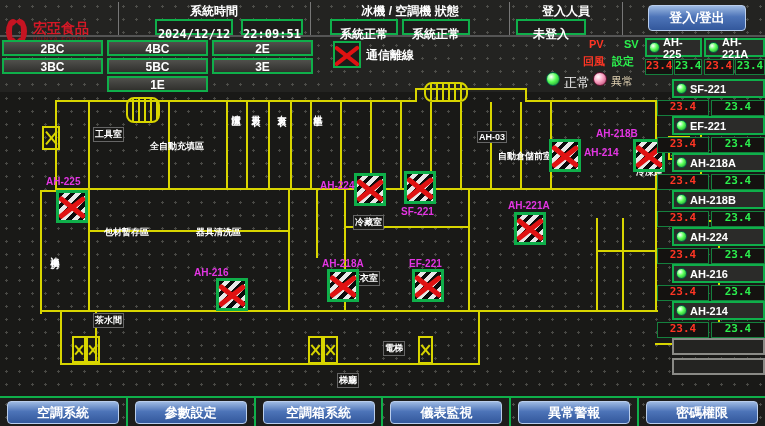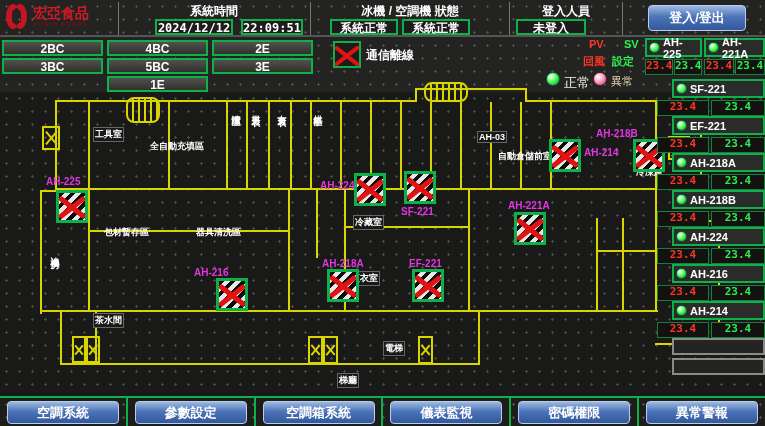--- a/index.html
+++ b/index.html
@@ -13,21 +13,21 @@
     color:#eee;
   }
   .abs { position:absolute; }
 
   
   #header { left:0; top:0; width:765px; height:37px; border-bottom:2px solid #555; }
   .hsep { width:1px; background:#777; top:2px; height:33px; }
   .hlabel { color:#fff; font-size:12px; font-weight:bold; text-align:center; }
   .gbox {
     background:#1c1c1a; border:2px solid #0faf4a; color:#fff;
-    font-size:12px; font-weight:bold; text-align:center; line-height:13px; padding-top:1px;
+    font-size:12px; font-weight:bold; text-align:center; line-height:13px; padding-top:7px;
   }
   .logo-arc { width:14px; height:25px; border:6px solid #c51422; border-radius:50%; }
   .brand { color:#d41826; font-weight:bold; font-size:14px; line-height:15px; }
   .brand-sub { color:#7a1018; font-weight:bold; font-size:6px; letter-spacing:1px; }
   .blue-btn {
     background:linear-gradient(#9db9e2, #4d74b8 45%, #33589c);
     border:1px solid #b9cdec; border-radius:4px; color:#fff;
     font-size:13px; font-weight:bold; text-align:center; cursor:pointer;
   }
 
@@ -89,21 +89,21 @@
   .nav-cell { flex:1; border-right:2px solid #0faf4a; display:flex;
     align-items:center; justify-content:center; }
   .nav-cell:last-child { border-right:none; }
   .nav-btn { width:112px; height:23px; line-height:21px; }
 </style>
 </head>
 <body>
 
 <div id="header" class="abs">
 
-  <div class="abs" style="left:6px;top:1px;width:110px;height:30px;display:flex;align-items:center;gap:2px;">
+  <div class="abs" style="left:6px;top:16px;width:110px;height:30px;display:flex;align-items:center;gap:2px;">
     <span class="logo-arc" style="border-right-color:transparent;"></span>
     <span class="logo-arc" style="border-left-color:transparent;margin-left:-9px;"></span>
     <span style="display:inline-block;margin-left:4px;">
       <div class="brand">宏亞食品</div>
       <div class="brand-sub">HUNYA FOODS</div>
     </span>
   </div>
   <div class="abs hsep" style="left:118px;"></div>
   <div class="abs hsep" style="left:310px;"></div>
   <div class="abs hsep" style="left:509px;"></div>
@@ -355,18 +355,18 @@
     <div class="nav-cell">
       <button class="blue-btn nav-btn">參數設定</button>
     </div>
     <div class="nav-cell">
       <button class="blue-btn nav-btn">空調箱系統</button>
     </div>
     <div class="nav-cell">
       <button class="blue-btn nav-btn">儀表監視</button>
     </div>
     <div class="nav-cell">
+      <button class="blue-btn nav-btn">異常警報</button>
+    </div>
+    <div class="nav-cell">
       <button class="blue-btn nav-btn">密碼權限</button>
     </div>
-    <div class="nav-cell">
-      <button class="blue-btn nav-btn">異常警報</button>
-    </div>
   </div>
 
 </body></html>

